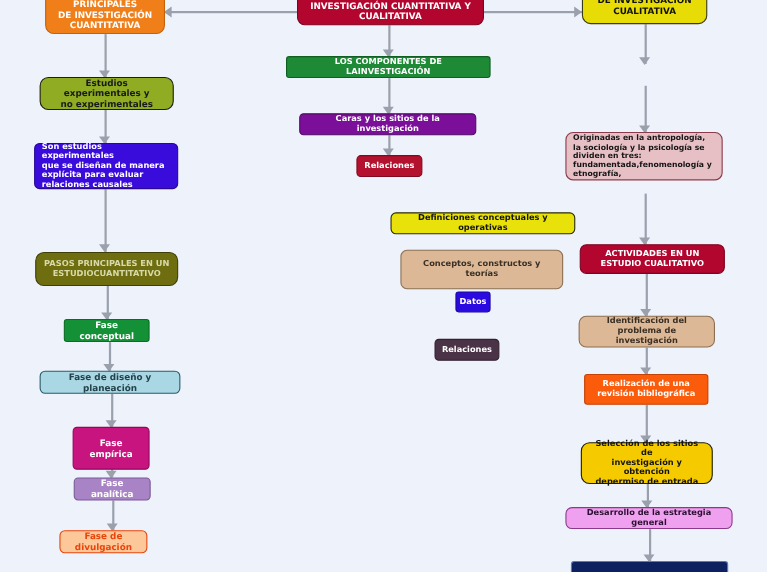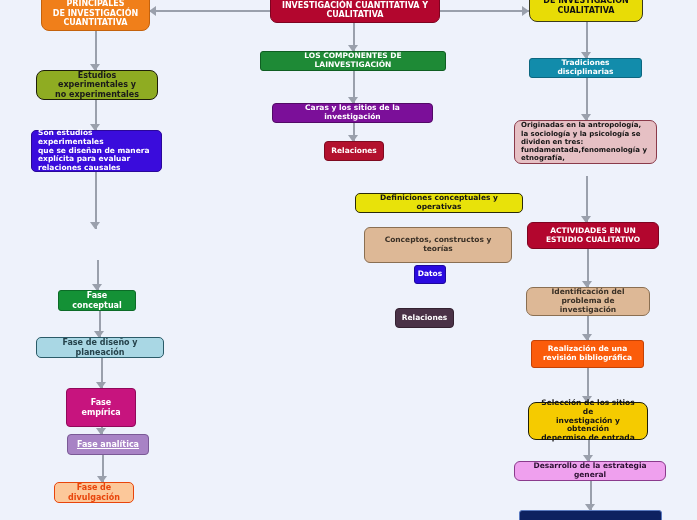--- a/index.html
+++ b/index.html
@@ -117,33 +117,34 @@
 CUALITATIVA</div>
     <div class="node" style="left: 529px; top: -20px; width: 114px; height: 42px; background: rgb(232, 220, 6); color: rgb(17, 17, 17); border: 1px solid rgb(58, 58, 26); border-radius: 8px; font-size: 8px;">CLASES PRINCIPALES
 DE INVESTIGACIÓN
 CUALITATIVA</div>
     <div class="node left-align" style="left: 31px; top: 130px; width: 131px; height: 42px; background: rgb(58, 12, 220); color: rgb(255, 255, 255); border: 1px solid rgb(42, 7, 153); border-radius: 5px; font-size: 7.5px;">Son estudios experimentales
 que se diseñan de manera
 explícita para evaluar
 relaciones causales</div>
     <div class="node" style="left: 36px; top: 70px; width: 122px; height: 30px; background: rgb(143, 172, 34); color: rgb(26, 26, 26); border: 1px solid rgb(30, 30, 10); border-radius: 8px; font-size: 8px;">Estudios experimentales y
 no experimentales</div>
+    <div class="node" style="left: 32px; top: 229px; width: 130px; height: 31px; background: rgb(110, 110, 16); color: rgb(217, 217, 168); border: 1px solid rgb(62, 62, 6); border-radius: 8px; font-size: 7.5px;">PASOS PRINCIPALES EN UN
+ESTUDIOCUANTITATIVO</div>
     <div class="node" style="left: 58px; top: 290px; width: 78px; height: 21px; background: rgb(20, 145, 54); color: rgb(255, 255, 255); border: 1px solid rgb(12, 107, 39); border-radius: 3px; font-size: 8px;">Fase conceptual</div>
     <div class="node" style="left: 36px; top: 337px; width: 128px; height: 21px; background: rgb(169, 215, 228); color: rgb(37, 66, 75); border: 1px solid rgb(42, 91, 104); border-radius: 5px; font-size: 8px;">Fase de diseño y planeación</div>
     <div class="node" style="left: 66px; top: 388px; width: 70px; height: 39px; background: rgb(199, 20, 126); color: rgb(255, 255, 255); border: 1px solid rgb(144, 9, 90); border-radius: 4px; font-size: 8px;">Fase empírica</div>
-    <div class="node" style="left: 67px; top: 434px; width: 82px; height: 21px; background: rgb(168, 131, 197); color: rgb(255, 255, 255); border: 1px solid rgb(122, 90, 150); border-radius: 4px; font-size: 8px; text-decoration: underline;">Fase analítica</div>
+    <div class="node" style="left: 67px; top: 434px; width: 70px; height: 21px; background: rgb(168, 131, 197); color: rgb(255, 255, 255); border: 1px solid rgb(122, 90, 150); border-radius: 4px; font-size: 8px;">Fase analítica</div>
     <div class="node" style="left: 54px; top: 482px; width: 80px; height: 21px; background: rgb(252, 200, 154); color: rgb(232, 69, 12); border: 1px solid rgb(232, 69, 12); border-radius: 5px; font-size: 8px;">Fase de divulgación</div>
     <div class="node" style="left: 272px; top: 103px; width: 161px; height: 20px; background: rgb(123, 15, 153); color: rgb(255, 255, 255); border: 1px solid rgb(82, 10, 102); border-radius: 4px; font-size: 7.5px;">Caras y los sitios de la investigación</div>
     <div class="node" style="left: 260px; top: 51px; width: 186px; height: 20px; background: rgb(30, 138, 54); color: rgb(255, 255, 255); border: 1px solid rgb(15, 94, 34); border-radius: 3px; font-size: 7.5px;">LOS COMPONENTES DE LAINVESTIGACIÓN</div>
     <div class="node" style="left: 324px; top: 141px; width: 60px; height: 20px; background: rgb(179, 17, 46); color: rgb(255, 255, 255); border: 1px solid rgb(126, 10, 32); border-radius: 4px; font-size: 7.5px;">Relaciones</div>
     <div class="node" style="left: 355px; top: 193px; width: 168px; height: 20px; background: rgb(232, 226, 10); color: rgb(20, 20, 20); border: 1px solid rgb(42, 42, 8); border-radius: 5px; font-size: 7.5px;">Definiciones conceptuales y operativas</div>
     <div class="node" style="left: 364px; top: 227px; width: 148px; height: 36px; background: rgb(221, 184, 150); color: rgb(58, 48, 38); border: 1px solid rgb(138, 111, 82); border-radius: 6px; font-size: 7.5px; text-align: center;">Conceptos, constructos y teorías</div>
     <div class="node" style="left: 414px; top: 265px; width: 32px; height: 19px; background: rgb(42, 10, 224); color: rgb(255, 255, 255); border: 1px solid rgb(29, 7, 156); border-radius: 3px; font-size: 7.5px;">Datos</div>
     <div class="node" style="left: 395px; top: 308px; width: 59px; height: 20px; background: rgb(74, 50, 71); color: rgb(255, 255, 255); border: 1px solid rgb(51, 33, 48); border-radius: 4px; font-size: 7.5px;">Relaciones</div>
-    <div class="node" style="left: 529px; top: 58px; width: 113px; height: 20px; background: rgb(18, 140, 171); color: rgb(255, 255, 255); border: 1px solid rgb(12, 103, 128); border-radius: 3px; font-size: 7.5px;">Tradiciones disciplinarias</div>
     <div class="node left-align" style="left: 514px; top: 120px; width: 143px; height: 44px; background: rgb(230, 192, 196); color: rgb(20, 20, 20); border: 1px solid rgb(138, 58, 74); border-radius: 7px; font-size: 7px;">Originadas  en  la  antropología,
 la  sociología  y  la psicología se
 dividen en tres:
 fundamentada,fenomenología y
 etnografía,</div>
     <div class="node" style="left: 527px; top: 222px; width: 132px; height: 27px; background: rgb(179, 6, 46); color: rgb(255, 255, 255); border: 1px solid rgb(126, 3, 32); border-radius: 6px; font-size: 7.5px;">ACTIVIDADES EN UN
 ESTUDIO CUALITATIVO</div>
     <div class="node" style="left: 526px; top: 287px; width: 124px; height: 29px; background: rgb(221, 184, 150); color: rgb(58, 48, 38); border: 1px solid rgb(138, 111, 82); border-radius: 7px; font-size: 7.5px;">Identificación del
 problema de investigación</div>
     <div class="node" style="left: 531px; top: 340px; width: 113px; height: 28px; background: rgb(251, 92, 11); color: rgb(255, 255, 255); border: 1px solid rgb(196, 66, 5); border-radius: 3px; font-size: 7.5px;">Realización de una

